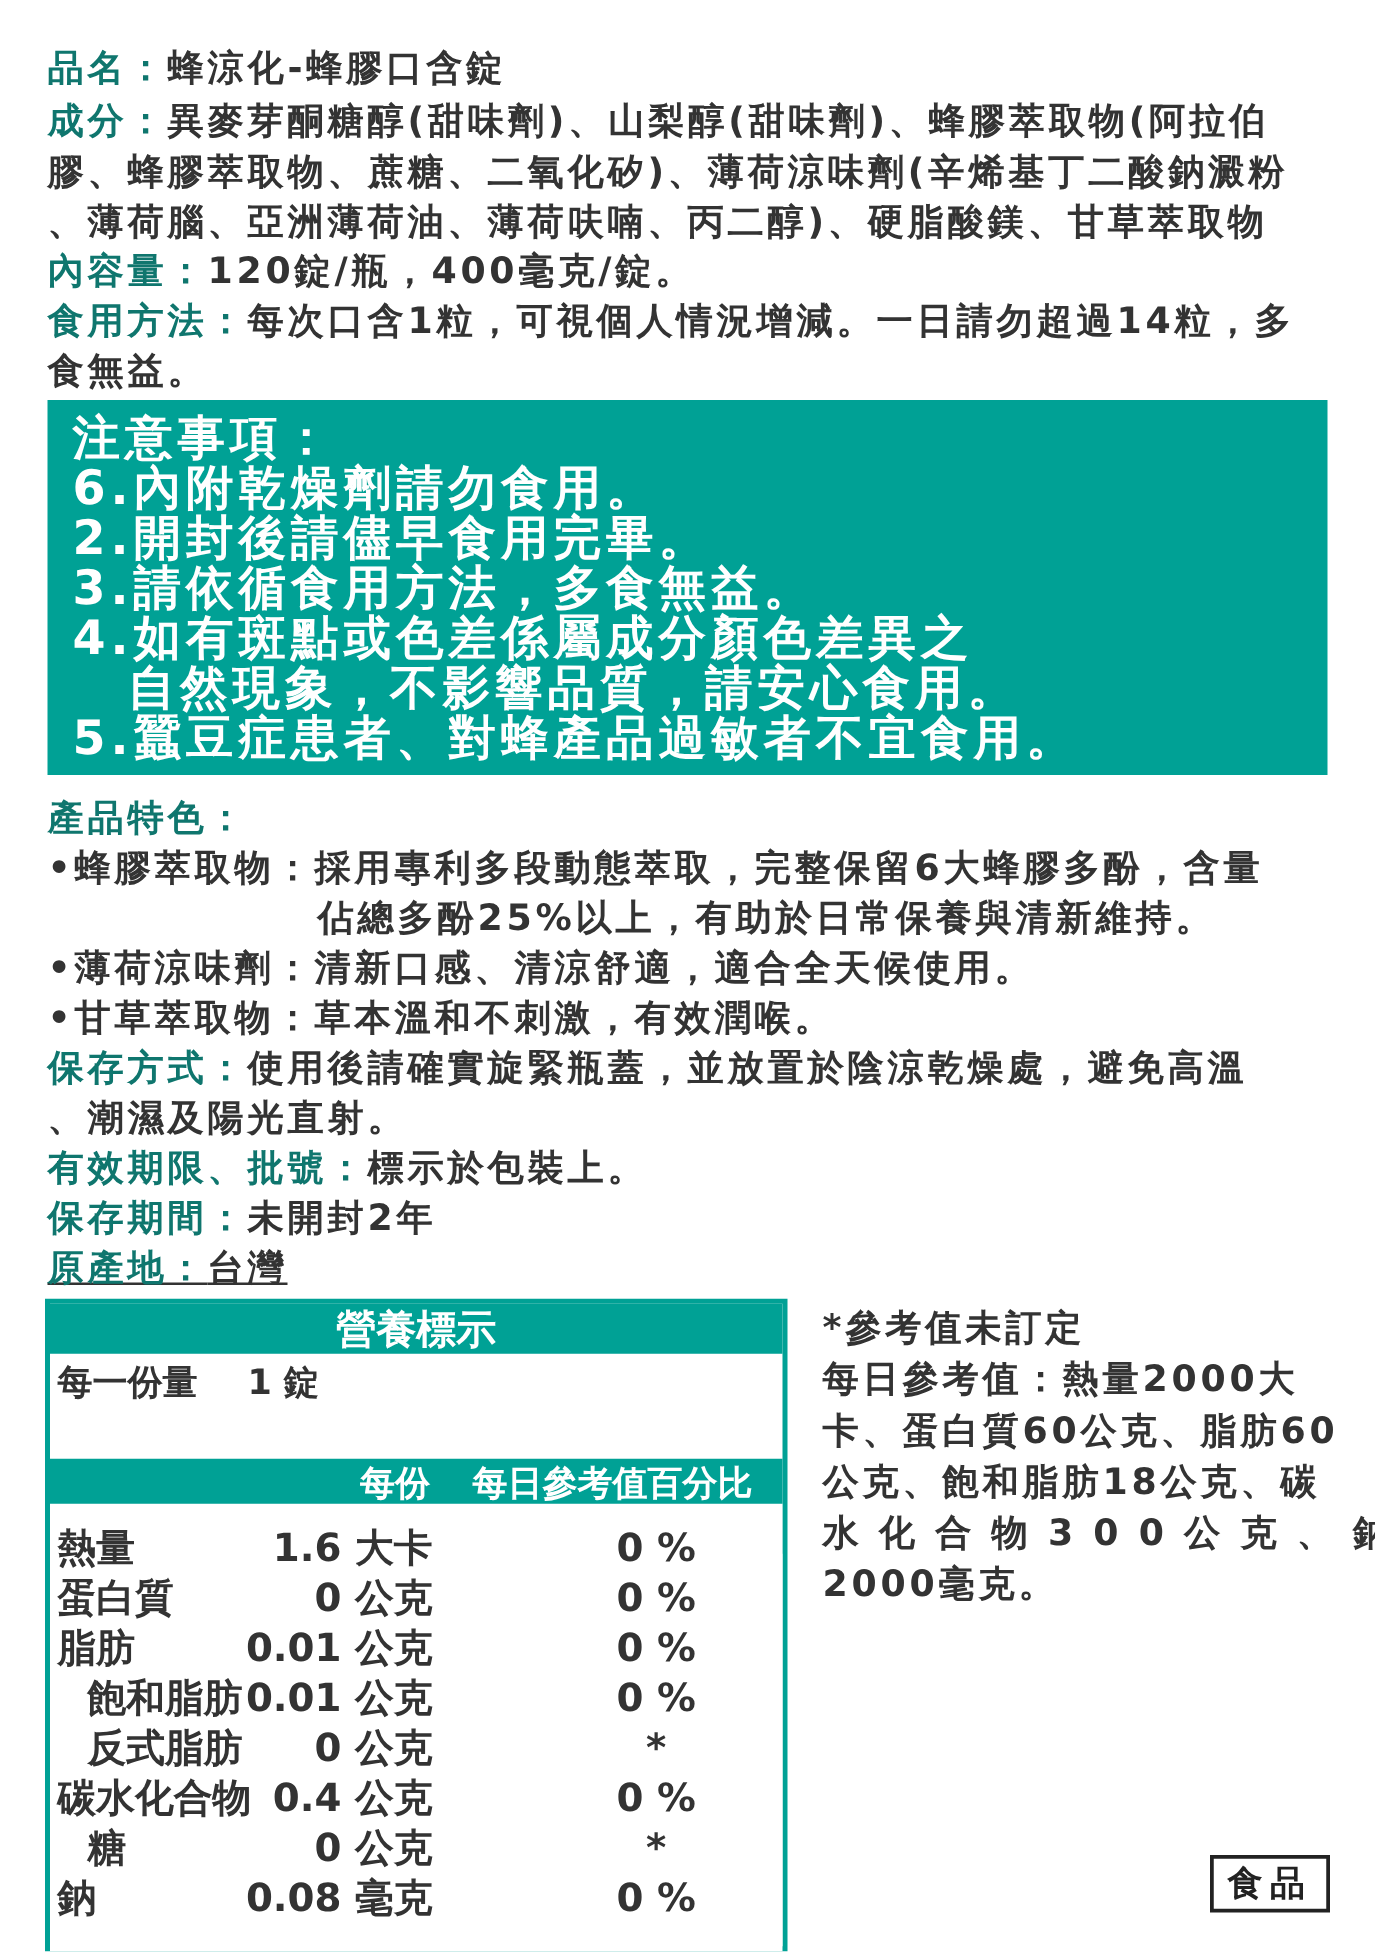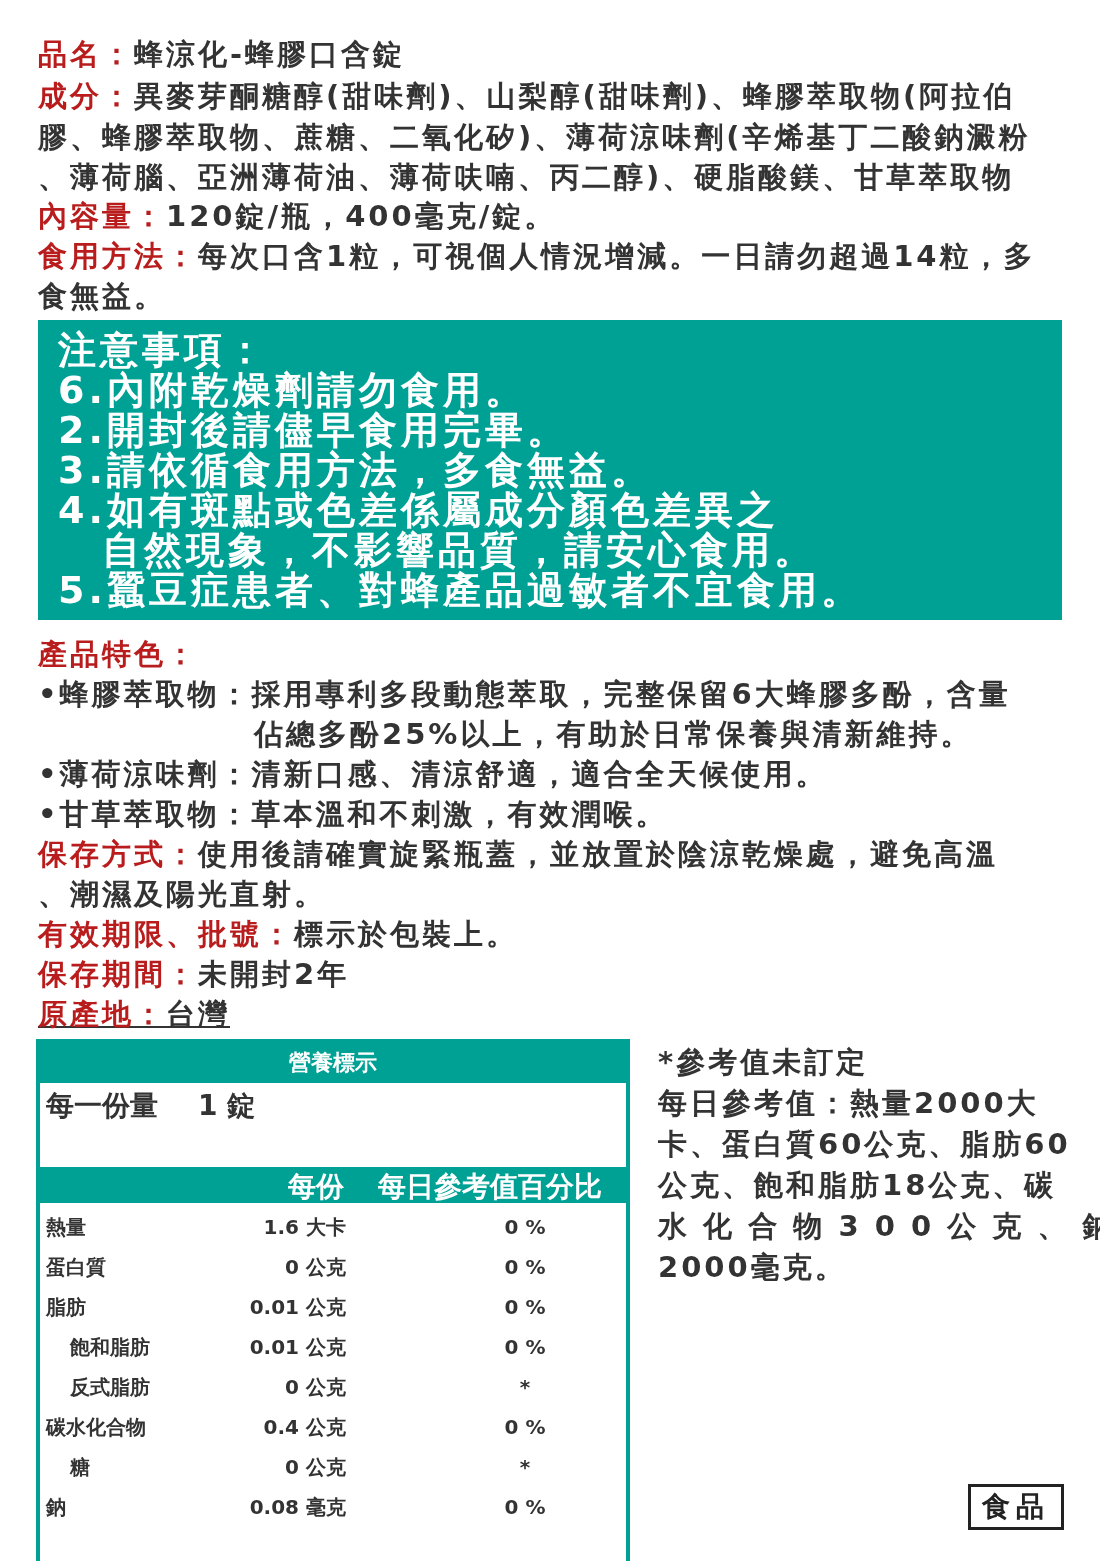--- a/index.html
+++ b/index.html
@@ -1,28 +1,28 @@
 <!DOCTYPE html>
 <html><head>
 <meta charset="utf-8">
 <style>
   html, body { margin:0; padding:0; background:#ffffff; }
   body { width:1100px; height:1564px; position:relative; overflow:hidden;
          font-family:"DejaVu Sans", "Liberation Sans", sans-serif; color:#333333; font-weight:bold; }
-  .teal { color:#b91c1c; }
+  .teal { color:#0f766e; }
   .line { position:absolute; left:38px; font-size:29px; line-height:40px; letter-spacing:3px; white-space:nowrap; }
   .notice { position:absolute; left:38px; top:320px; width:1024px; height:300px; background:#00a195; color:#ffffff; }
   .notice .nl { position:absolute; left:20px; font-size:38px; letter-spacing:4px; white-space:nowrap; line-height:40px; }
   .nut { position:absolute; left:36px; top:1039px; width:594px; height:522px; border:4px solid #00a195; box-sizing:border-box; }
-  .nut .hdr { position:absolute; left:0; top:0; width:100%; height:40px; background:#00a195; color:#fff; font-size:22px; text-align:center; line-height:40px; }
+  .nut .hdr { position:absolute; left:0; top:0; width:100%; height:40px; background:#00a195; color:#fff; font-size:32px; text-align:center; line-height:40px; }
   .nut .srv { position:absolute; left:6px; font-size:28px; line-height:38px; white-space:nowrap; }
   .nut .colhdr { position:absolute; left:0; top:124px; width:100%; height:76px; background:#00a195; }
   .nut .colhdr span { position:absolute; color:#fff; font-size:28px; top:32px; line-height:40px; white-space:nowrap; }
   .nut .body { position:absolute; left:0; top:160px; width:100%; height:358px; background:#fff; }
-  .row { position:absolute; left:0; width:100%; height:40px; font-size:20px; line-height:40px; }
+  .row { position:absolute; left:0; width:100%; height:40px; font-size:31px; line-height:40px;margin-top:12px; }
   .row .nm { position:absolute; left:6px; white-space:nowrap; }
   .row .nm.ind { left:30px; }
   .row .amt { position:absolute; right:280px; white-space:nowrap; text-align:right; }
   .row .pct { position:absolute; left:430px; width:110px; text-align:center; white-space:nowrap; }
   .ref { position:absolute; left:658px; font-size:29px; line-height:41px; letter-spacing:3px; white-space:nowrap; }
   .food { position:absolute; left:968px; top:1484px; width:96px; height:46px; border:3px solid #222; box-sizing:border-box;
           font-size:28px; text-align:center; line-height:40px; letter-spacing:6px; color:#222; }
 </style>
 </head>
 <body>

